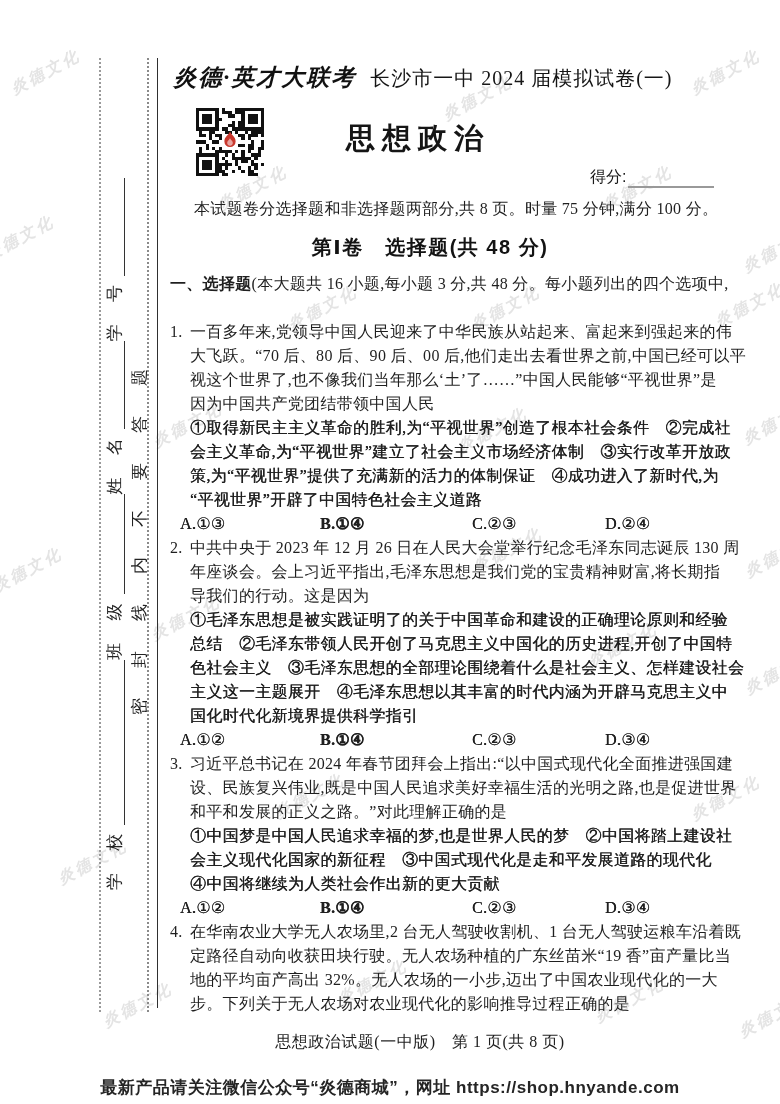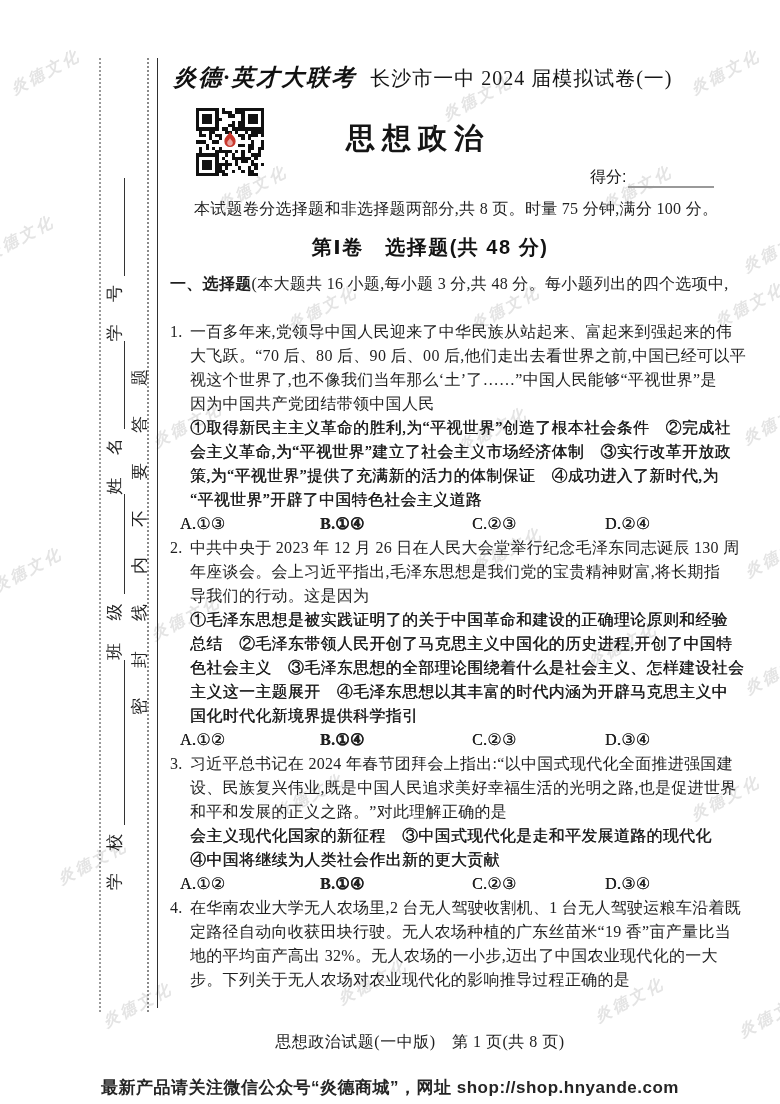--- a/index.html
+++ b/index.html
@@ -652,32 +652,33 @@
         <span class="opt-b">B.①④</span>
         <span class="opt-c">C.②③</span>
         <span class="opt-d">D.③④</span>
       </div>
     </div>
     <div class="question">
       <span class="qnum">3.</span>
       <div class="tline">习近平总书记在 2024 年春节团拜会上指出:“以中国式现代化全面推进强国建</div>
       <div class="tline">设、民族复兴伟业,既是中国人民追求美好幸福生活的光明之路,也是促进世界</div>
       <div class="tline">和平和发展的正义之路。”对此理解正确的是</div>
+      <div class="tline choice">①中国梦是中国人民追求幸福的梦,也是世界人民的梦　②中国将踏上建设社</div>
       <div class="tline choice">会主义现代化国家的新征程　③中国式现代化是走和平发展道路的现代化</div>
       <div class="tline choice">④中国将继续为人类社会作出新的更大贡献</div>
       <div class="options-row">
         <span class="opt-a">A.①②</span>
         <span class="opt-b">B.①④</span>
         <span class="opt-c">C.②③</span>
         <span class="opt-d">D.③④</span>
       </div>
     </div>
     <div class="question">
       <span class="qnum">4.</span>
       <div class="tline">在华南农业大学无人农场里,2 台无人驾驶收割机、1 台无人驾驶运粮车沿着既</div>
       <div class="tline">定路径自动向收获田块行驶。无人农场种植的广东丝苗米“19 香”亩产量比当</div>
       <div class="tline">地的平均亩产高出 32%。无人农场的一小步,迈出了中国农业现代化的一大</div>
       <div class="tline">步。下列关于无人农场对农业现代化的影响推导过程正确的是</div>
     </div>
   </div>
 
 <div id="page-footer" class="centerline">思想政治试题(一中版)　第 1 页(共 8 页)</div>
-<div id="bottom-note" class="centerline">最新产品请关注微信公众号“炎德商城”，网址 shop://shop.hnyande.com</div>
+<div id="bottom-note" class="centerline">最新产品请关注微信公众号“炎德商城”，网址 https://shop.hnyande.com</div>
 
 </body></html>

